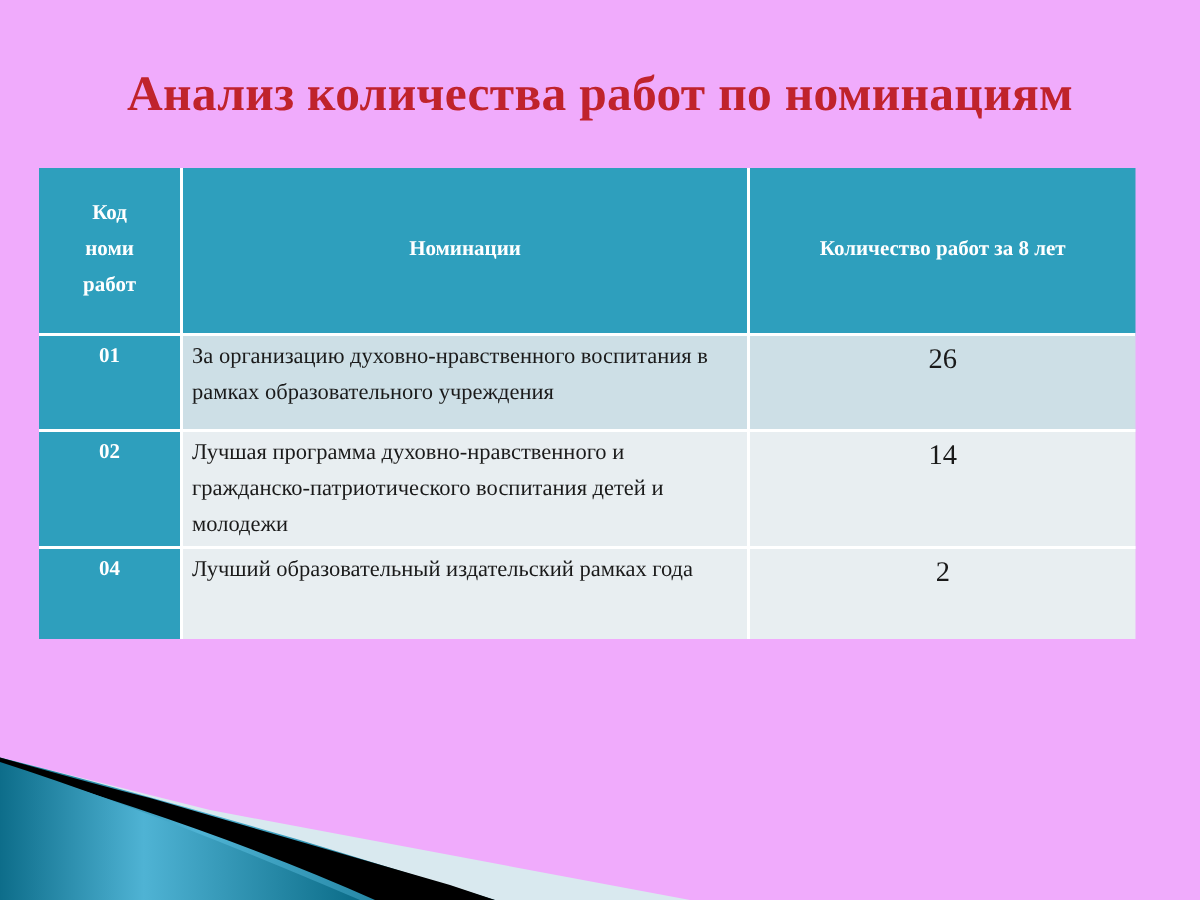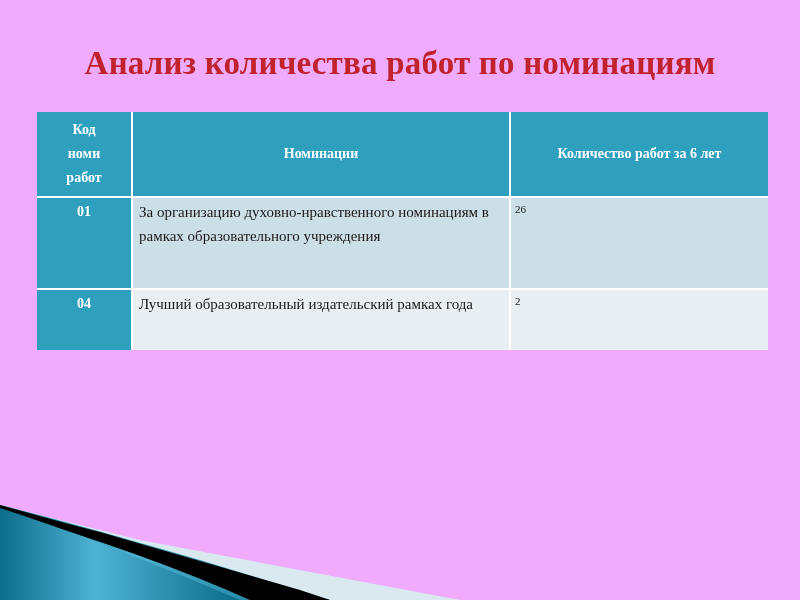--- a/index.html
+++ b/index.html
@@ -26,32 +26,32 @@
       font-family: "Liberation Serif", serif;
       font-weight: bold;
       font-size: 33px;
       color: #c0232c;
       letter-spacing: 0.2px;
       line-height: 50px;
       margin: 0;
     }
     table.grid {
       position: absolute;
-      left: 37px;
+      left: 26px;
       top: 112px;
       width: 731px;
       border-collapse: separate;
       border-spacing: 0;
       font-family: "Liberation Serif", serif;
       table-layout: fixed;
     }
     table.grid td, table.grid th {
       border-right: 2px solid #ffffff;
       border-bottom: 2px solid #ffffff;
-      padding: 4px;
+      padding: 17px;
       vertical-align: top;
     }
     table.grid tr td:last-child, table.grid tr th:last-child {
       border-right: none;
     }
     table.grid tr:last-child td {
       border-bottom: none;
     }
     th {
       background: #2e9fbd;
@@ -78,22 +78,22 @@
       padding-top: 6px !important;
     }
     td.name {
       color: #1a1a1a;
       font-size: 15px;
       line-height: 24px;
       padding: 2px 6px 2px 6px !important;
     }
     td.count {
       color: #1a1a1a;
-      font-size: 11px;
-      text-align: left;
+      font-size: 19px;
+      text-align: center;
       padding-top: 5px !important;
     }
     tr.odd td.name, tr.odd td.count { background: #cddfe6; }
     tr.even td.name, tr.even td.count { background: #e8eef1; }
     .swoosh {
       position: absolute;
       left: 0;
       top: 490px;
       width: 800px;
       height: 110px;
@@ -112,26 +112,31 @@
       <col style="width:257px">
     </colgroup>
     <tbody>
         <tr>
       <th class="code-head">
         <div>Код</div>
         <div>номи</div>
         <div>работ</div>
       </th>
       <th class="name-head">Номинации</th>
-      <th class="count-head">Количество работ  за 6 лет</th>
+      <th class="count-head">Количество работ  за 8 лет</th>
     </tr>
-    <tr class="odd" style="height:92px">
+    <tr class="odd" style="height:64px">
       <td class="code">01</td>
-      <td class="name">За организацию духовно-нравственного номинациям в рамках образовательного учреждения</td>
+      <td class="name">За организацию духовно-нравственного воспитания в рамках образовательного учреждения</td>
       <td class="count">26</td>
+    </tr>
+    <tr class="even" style="height:78px">
+      <td class="code">02</td>
+      <td class="name">Лучшая программа духовно-нравственного и гражданско-патриотического воспитания детей и молодежи</td>
+      <td class="count">14</td>
     </tr>
     <tr class="even" style="height:60px">
       <td class="code">04</td>
       <td class="name">Лучший образовательный издательский рамках года</td>
       <td class="count">2</td>
     </tr>
   </tbody>
     </table>
 
   <svg class="swoosh" viewBox="0 490 800 110" preserveAspectRatio="none">

